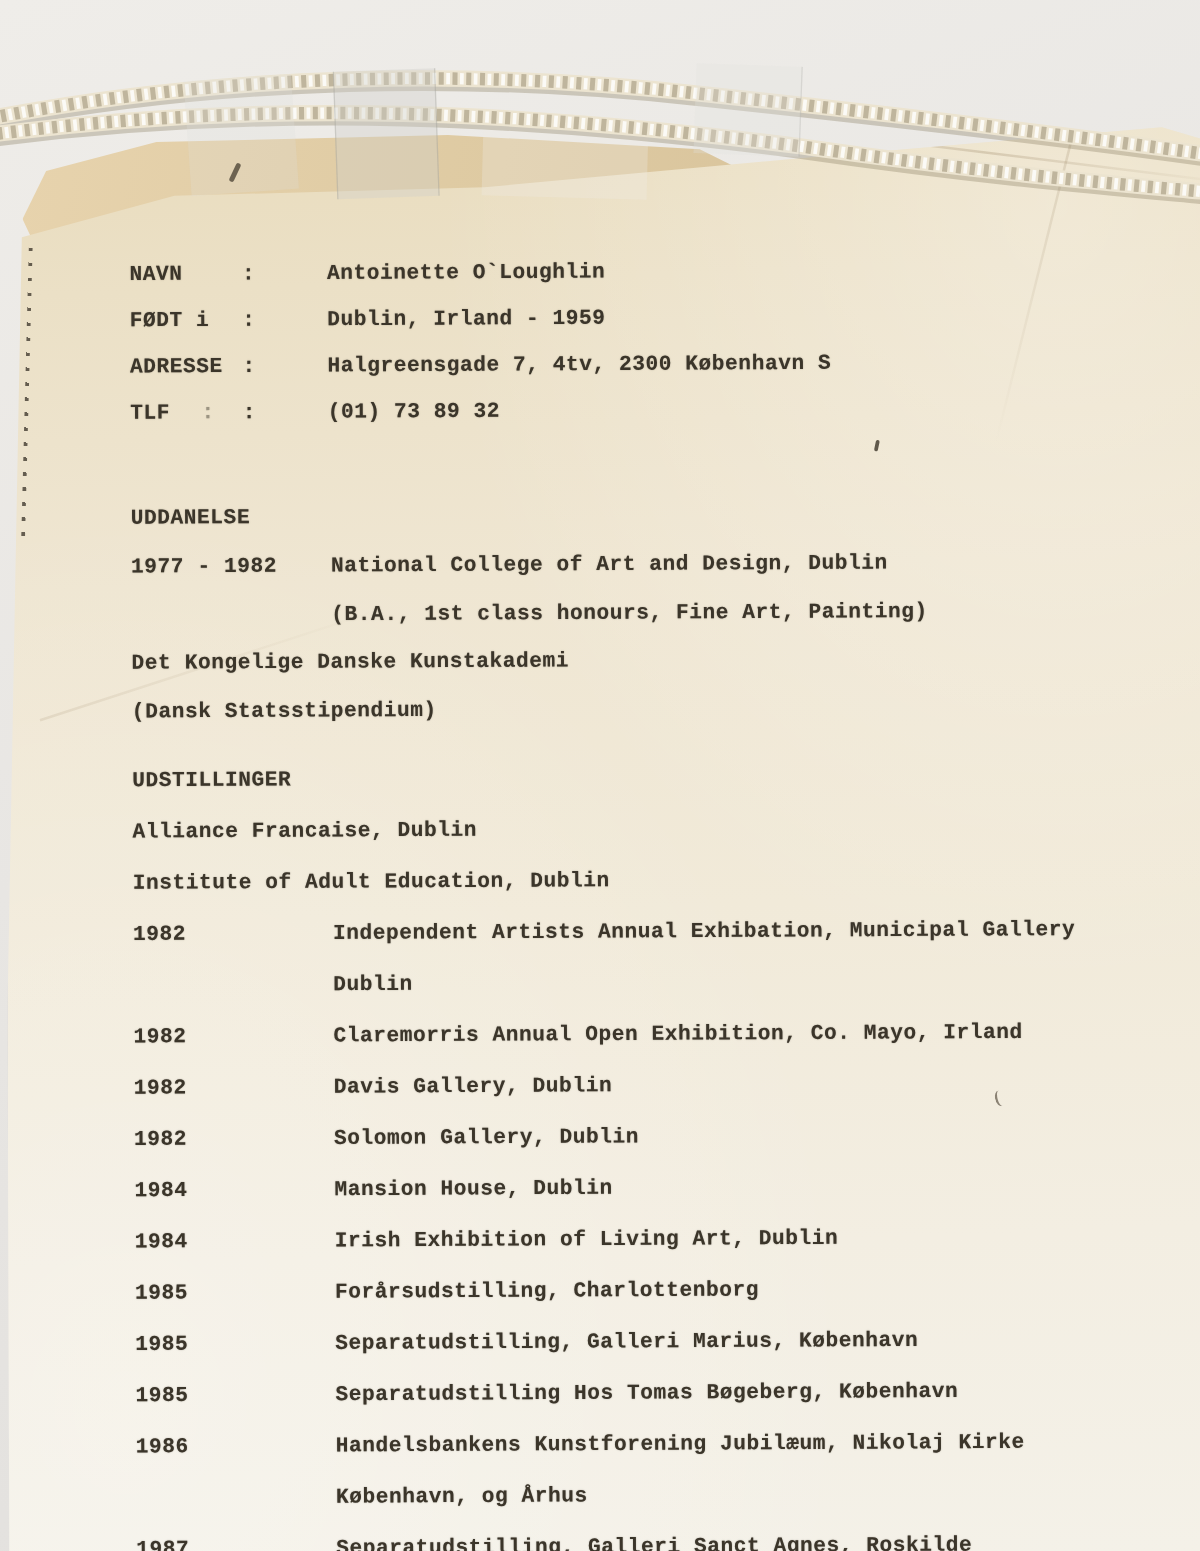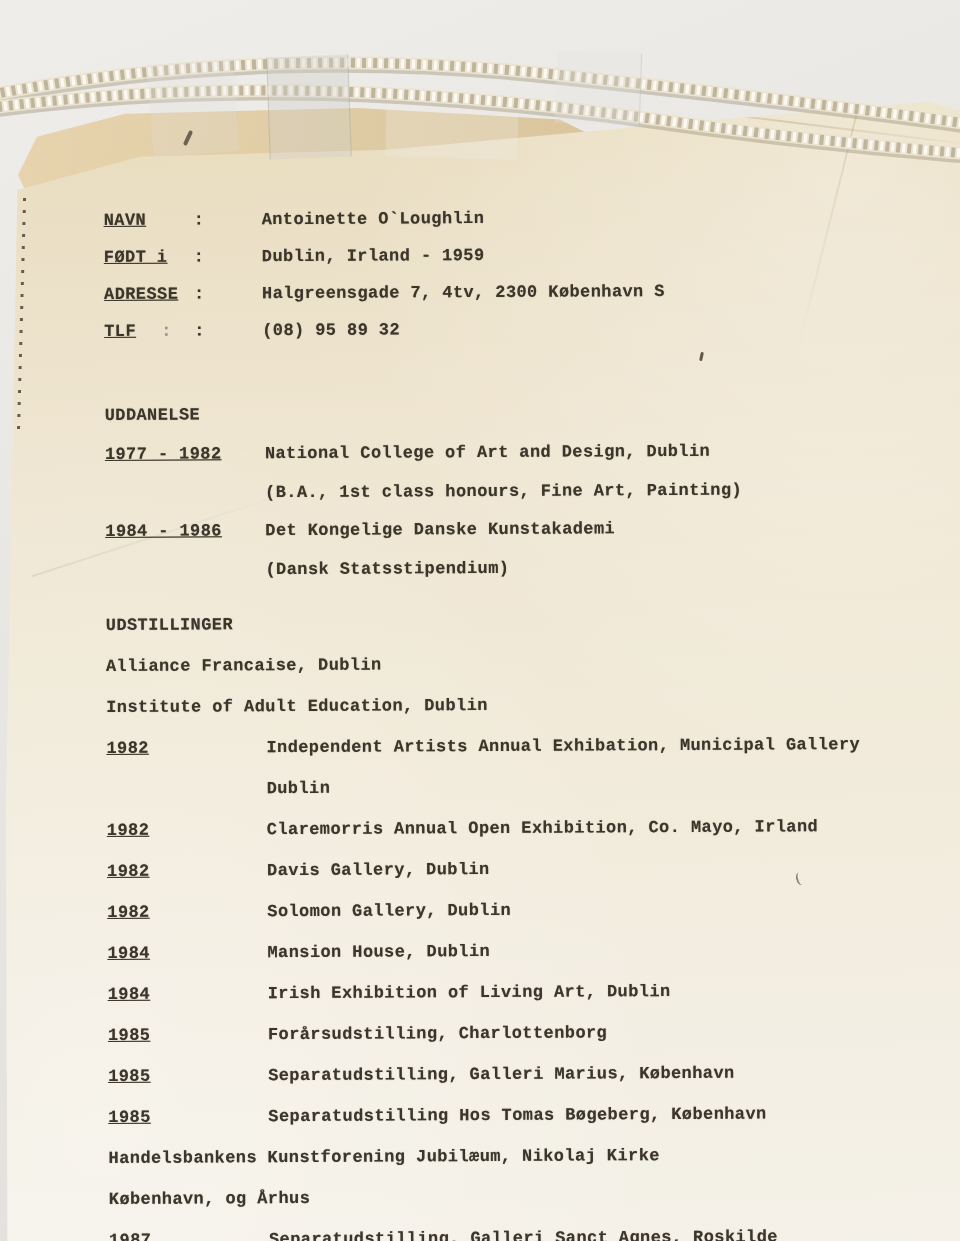--- a/index.html
+++ b/index.html
@@ -55,62 +55,61 @@
   .sp2{left:796px;top:872px;width:7px;height:13px;border-left:2px solid rgba(70,60,45,.6);border-radius:60%;transform:rotate(-14deg);}
   .sp3{left:186px;top:130px;width:4px;height:16px;background:rgba(70,62,48,.75);transform:rotate(25deg);border-radius:2px;}
   
   .content{
     position:absolute;inset:0;transform:rotate(-0.3deg);
     color:#3b352a;font-size:17px;font-weight:bold;letter-spacing:.4px;
     text-shadow:0 0 1px rgba(59,53,42,.5);
   }
   .hblock{margin:104px 0 0 100px;}
   .hrow{display:flex;line-height:37px;position:relative;white-space:pre;}
-  .hlbl{width:90px;flex:none;text-decoration:underline;}
+  .hlbl{width:90px;flex:none;}
   .hsep{width:68px;flex:none;}
   .ghost{position:absolute;left:57px;opacity:.45;}
   .sec{margin-left:100px;}
   .sec-title{line-height:40px;}
   .sec0 .sec-title{margin-top:46px;}
   .sec1 .sec-title{margin-top:16px;}
   .entry{display:flex;}
-  .period{width:160px;flex:none;text-decoration:underline;}
+  .period{width:160px;flex:none;}
   .lines{flex:1;}
   .sec0 .period,.sec0 .line{line-height:38.5px;}
   .sec1 .period,.sec1 .line{line-height:41px;}
   .line{white-space:pre;}
 </style>
 </head>
 <body>
 
 <div class="kraft"></div>
 
 <div class="paper">
   <div class="crease crease1"></div>
   <div class="crease crease2"></div>
   <div class="crease crease3"></div>
   <div class="content">
     <div class="hblock" id="header-block">
         <div class="hrow"><span class="hlbl">NAVN</span><span class="hsep">:</span><span class="hval">Antoinette O`Loughlin</span></div>
         <div class="hrow"><span class="hlbl">FØDT i</span><span class="hsep">:</span><span class="hval">Dublin, Irland - 1959</span></div>
         <div class="hrow"><span class="hlbl">ADRESSE</span><span class="hsep">:</span><span class="hval">Halgreensgade 7, 4tv, 2300 København S</span></div>
-        <div class="hrow"><span class="hlbl">TLF</span><span class="ghost">:</span><span class="hsep">:</span><span class="hval">(08) 95 89 32</span></div>
+        <div class="hrow"><span class="hlbl">TLF</span><span class="ghost">:</span><span class="hsep">:</span><span class="hval">(01) 73 89 32</span></div>
       </div>
     <div id="sections">
         <section class="sec sec0">
           <div class="sec-title">UDDANELSE</div>
           <div class="entry">
             <span class="period">1977 - 1982</span>
             <div class="lines">
               <div class="line">National College of Art and Design, Dublin</div>
               <div class="line">(B.A., 1st class honours, Fine Art, Painting)</div>
             </div>
           </div>
           <div class="entry">
-            <span class="period">1984 - 1986</span>
             <div class="lines">
               <div class="line">Det Kongelige Danske Kunstakademi</div>
               <div class="line">(Dansk Statsstipendium)</div>
             </div>
           </div>
         </section>
         <section class="sec sec1">
           <div class="sec-title">UDSTILLINGER</div>
           <div class="entry">
             <div class="lines">
@@ -171,20 +170,21 @@
               <div class="line">Separatudstilling, Galleri Marius, København</div>
             </div>
           </div>
           <div class="entry">
             <span class="period">1985</span>
             <div class="lines">
               <div class="line">Separatudstilling Hos Tomas Bøgeberg, København</div>
             </div>
           </div>
           <div class="entry">
+            <span class="period">1986</span>
             <div class="lines">
               <div class="line">Handelsbankens Kunstforening Jubilæum, Nikolaj Kirke</div>
               <div class="line">København, og Århus</div>
             </div>
           </div>
           <div class="entry">
             <span class="period">1987</span>
             <div class="lines">
               <div class="line">Separatudstilling, Galleri Sanct Agnes, Roskilde</div>
             </div>

